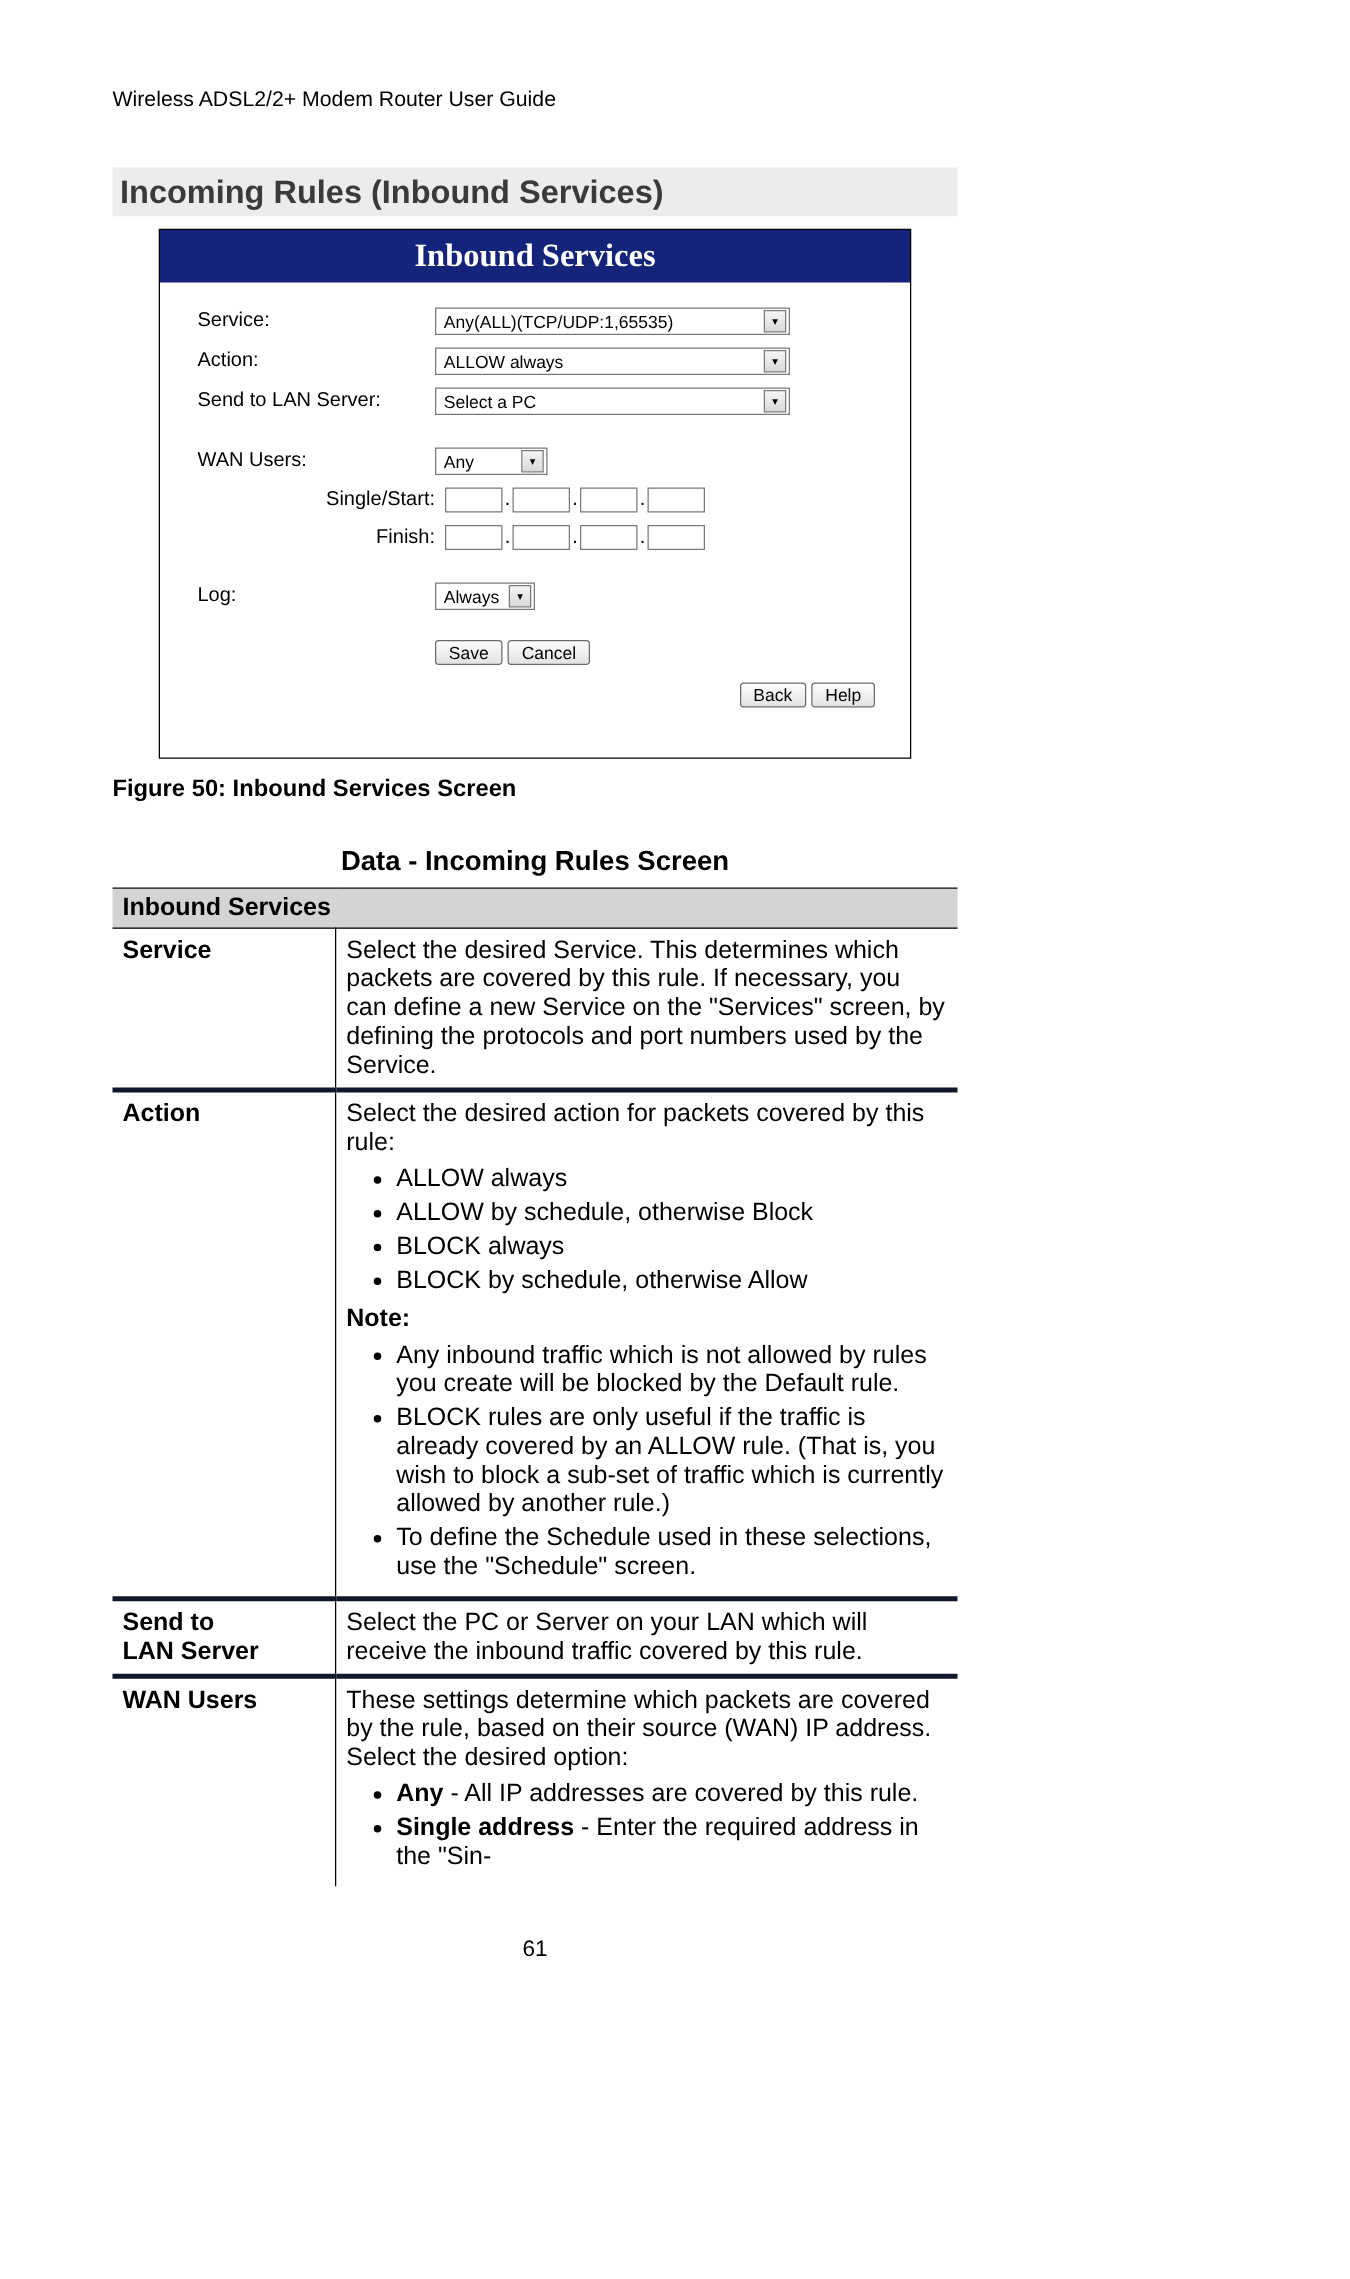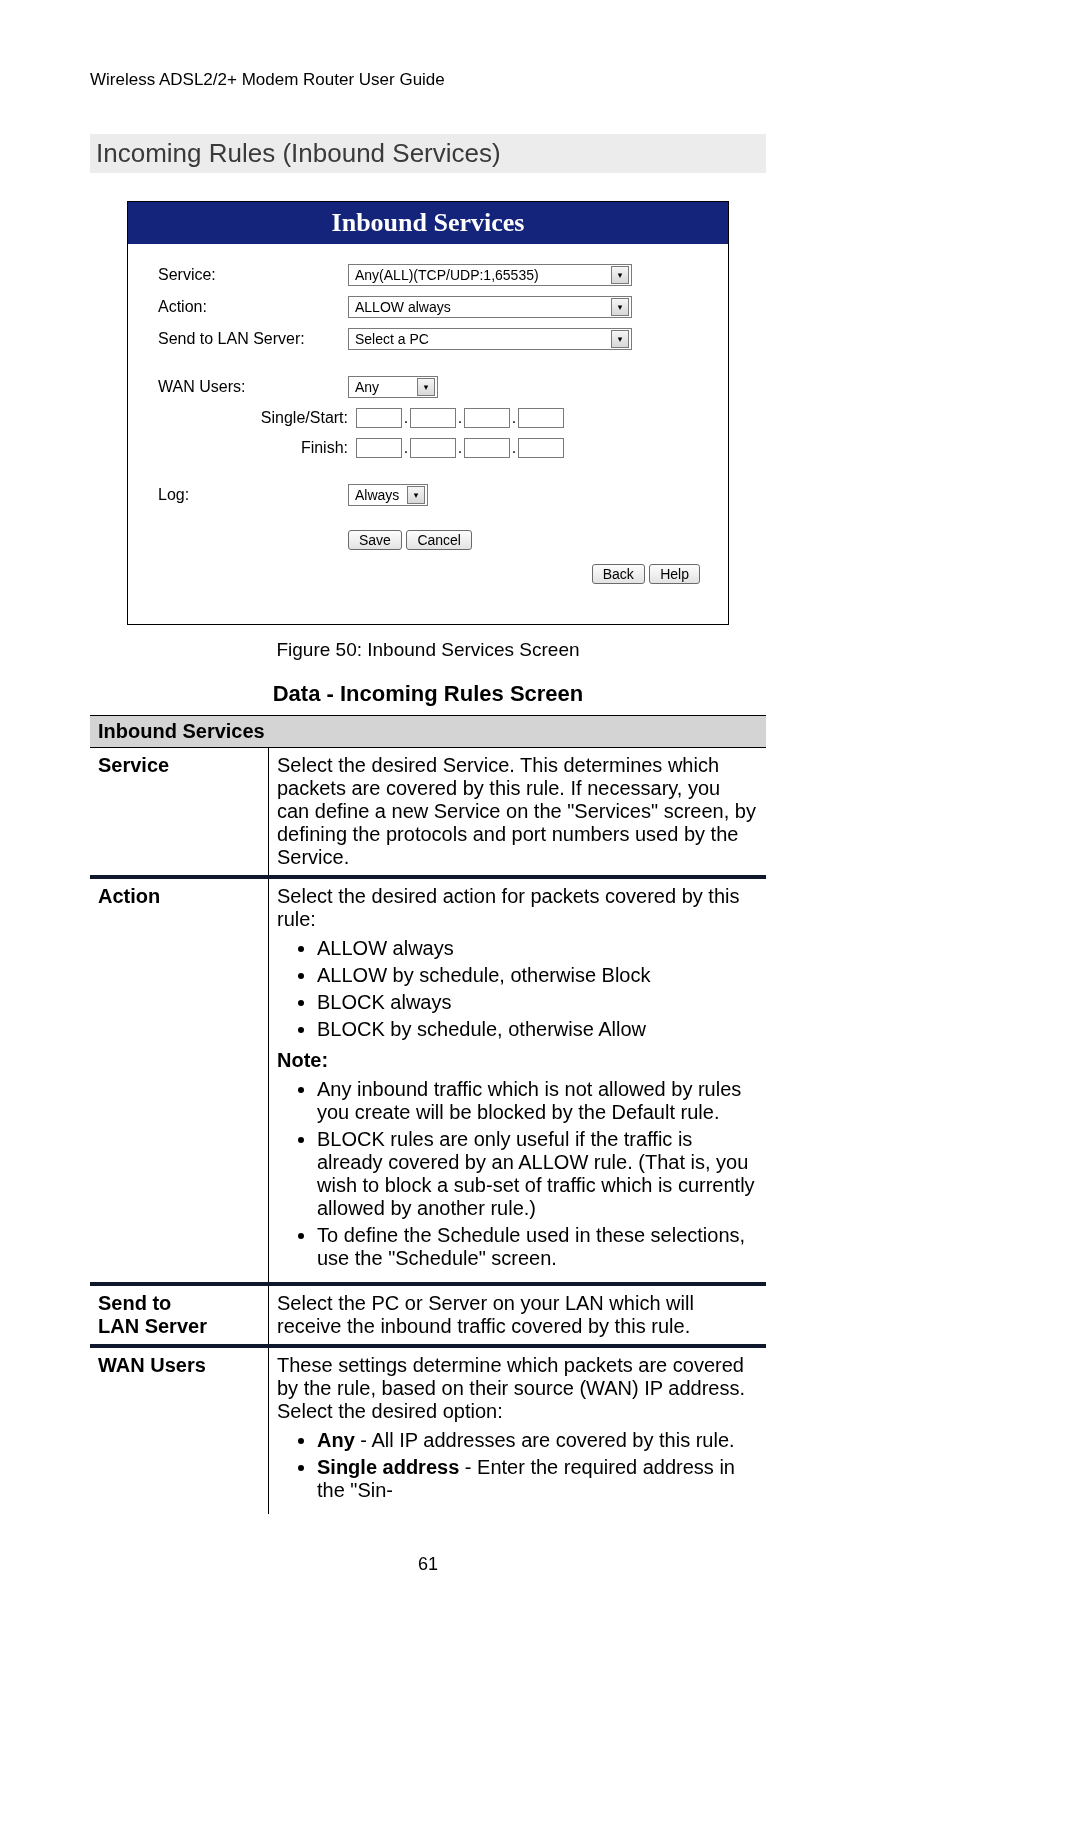--- a/index.html
+++ b/index.html
@@ -14,24 +14,24 @@
     padding: 70px 90px 80px 90px;
     box-sizing: border-box;
     width: 856px;
   }
   .running-head {
     font-size: 17px;
     margin-bottom: 44px;
   }
   .section-heading {
     font-size: 26px;
-    font-weight: normal;
+    font-weight: bold;
     background: #ececec;
     padding: 4px 6px;
-    margin-bottom: 28px;
+    margin-bottom: 10px;
     color: #3a3a3a;
   }
   .intro-text {
     font-size: 21px;
     margin-bottom: 24px;
   }
   
   .panel-wrap {
     width: 600px;
     margin: 0 auto 14px auto;
@@ -115,24 +115,24 @@
   .button-row-center {
     margin-top: 24px;
     margin-left: 190px;
   }
   .button-row-right {
     text-align: right;
     margin-top: 14px;
     padding-right: 4px;
   }
   .figure-caption {
-    text-align: center;
-    font-weight: normal;
+    text-align: left;
+    font-weight: bold;
     font-size: 19px;
-    margin-bottom: 20px;
+    margin-bottom: 33px;
   }
   .subheading {
     font-size: 22px;
     font-weight: bold;
     margin-bottom: 8px;
     text-align: center;
   }
   table.data-table {
     width: 100%;
     border-collapse: collapse;

